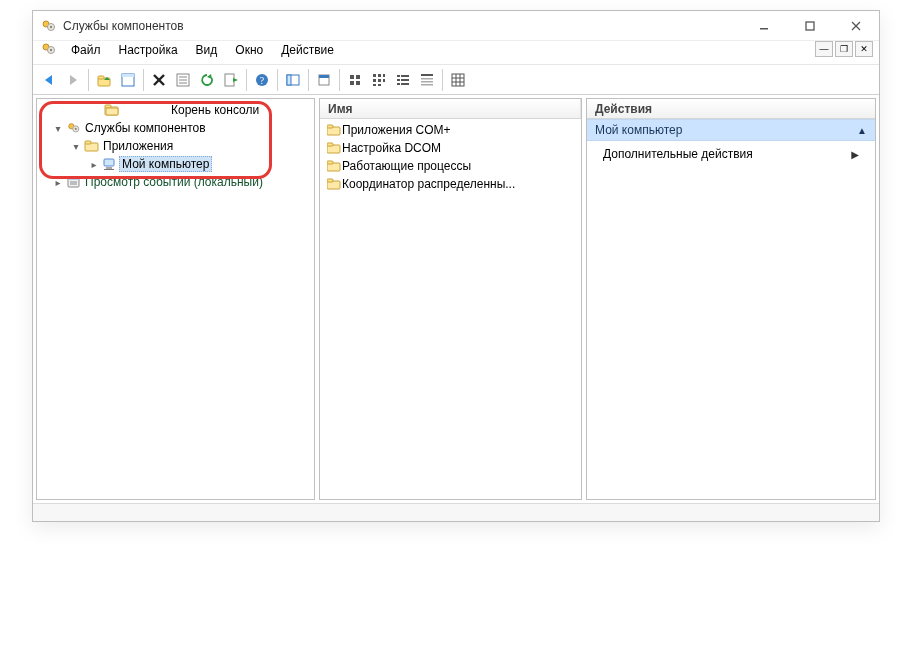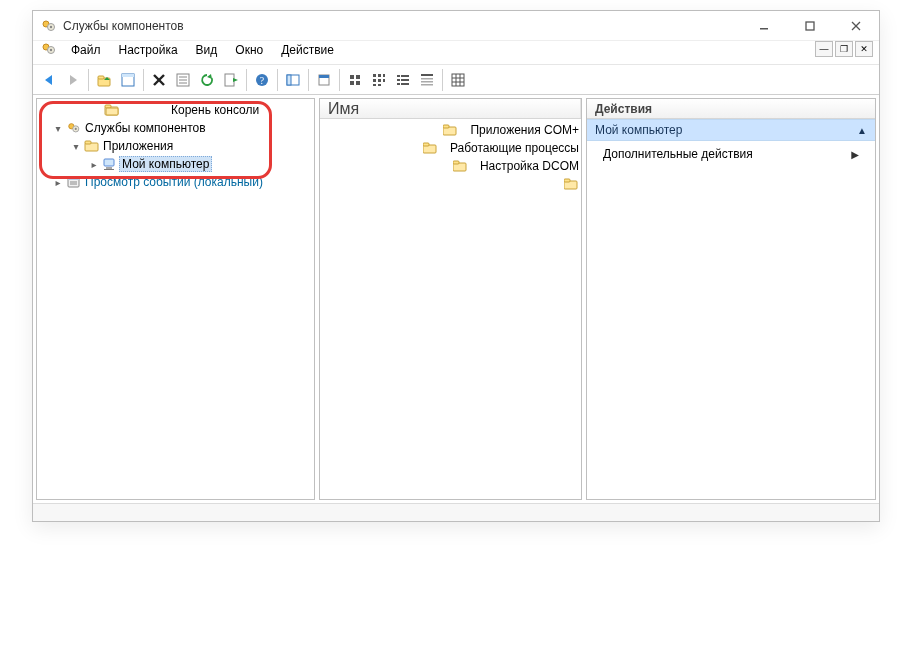--- a/index.html
+++ b/index.html
@@ -28,35 +28,35 @@
   .tbtn { width:24px; height:24px; display:flex; align-items:center; justify-content:center; border:1px solid transparent; border-radius:2px; cursor:default;}
   .tsep { width:1px; height:22px; background:#cfcfcf; margin:0 3px;}
   
   .body { flex:1; display:flex; position:relative; min-height:0;}
   .pane { border:1px solid #bfbfbf; background:#fff; overflow:auto; position:relative;}
   .tree-pane { width:279px; margin:3px 2px 3px 3px; }
   .list-pane { flex:1; margin:3px 2px; }
   .actions-pane { width:290px; margin:3px 3px 3px 2px; }
   
   .colhdr { height:20px; background:linear-gradient(#ffffff,#f1f1f1); border-bottom:1px solid #d6d6d6; display:flex; align-items:center; }
-  .colhdr .col { padding:0 8px; font-size:16px; color:#444; border-right:1px solid #e3e3e3; height:100%; display:flex; align-items:center;}
+  .colhdr .col { padding:0 8px; font-size:12px; color:#444; border-right:1px solid #e3e3e3; height:100%; display:flex; align-items:center;font-weight:bold;}
   
   .tree { padding:2px 2px 4px 2px; }
   .tree-row { display:flex; align-items:center; height:18px; white-space:nowrap; }
   .tree-row .expander { width:14px; text-align:center; color:#666; font-size:10px; }
   .tree-row .nicon { width:18px; display:flex; align-items:center; justify-content:center;}
   .tree-row .label { padding:0 2px; }
   .tree-row.selected .label { background:#cfe3f7; border:1px dotted #7fa9d8; padding:0 2px;}
   .highlight-box {
     position:absolute; left:2px; top:2px; width:233px; height:78px;
     border:3px solid #e53935; border-radius:14px; pointer-events:none;
   }
   
   .list-body { padding:2px 2px; }
-  .list-item { display:flex; align-items:center; height:18px; gap:12px; padding-left:4px;justify-content:flex-end;}
+  .list-item { display:flex; align-items:center; height:18px; gap:0; padding-left:4px;}
   .list-item .nicon { width:16px; display:flex; align-items:center; justify-content:center;}
   
   .actions-hdr { height:20px; background:linear-gradient(#ffffff,#f1f1f1); border-bottom:1px solid #d6d6d6; display:flex; align-items:center; padding:0 8px; font-weight:600; color:#444;text-align:right;}
   .actions-section-title { background:#cbe3ff; border-top:1px solid #bed8f2; border-bottom:1px solid #bed8f2; color:#18355a; padding:3px 8px; display:flex; justify-content:space-between; align-items:center; font-size:12px;}
   .actions-section-title .arrow { font-size:10px;}
   .actions-link { padding:6px 16px; display:flex; justify-content:space-between; align-items:center; cursor:default;}
   .actions-link .chevron { font-size:10px; color:#333;}
   
   .statusbar { height:18px; border-top:1px solid #dcdcdc; background:#f7f7f7;}
   
@@ -291,21 +291,21 @@
           <div class="tree-row" style="padding-left:12px;">
             <span class="expander">▸</span>
             <span class="nicon">
                 <svg width="16" height="14">
                   <rect x="2" y="3" width="11" height="9" rx="1" fill="#f2f2f2" stroke="#888"></rect>
                   <rect x="2" y="3" width="11" height="2" fill="#b7cde8"></rect>
                   <line x1="4" y1="7" x2="11" y2="7" stroke="#888"></line>
                   <line x1="4" y1="9" x2="11" y2="9" stroke="#888"></line>
                 </svg>
               </span>
-            <span class="label" style="color:#0369a1">Просмотр событии (локальный)</span>
+            <span class="label" style="color:#14532d">Просмотр событии (локальный)</span>
           </div>
         </div>
       </div>
 
       <div class="pane list-pane">
         <div class="colhdr">
           <div class="col" style="flex:1">Имя</div>
         </div>
         <div class="list-body">
           <div class="list-item">
@@ -317,38 +317,39 @@
               </span>
             <span>Приложения COM+</span>
           </div>
           <div class="list-item">
             <span class="nicon">
                 <svg width="14" height="12">
                   <rect x="0" y="3" width="13" height="8" rx="1" fill="#ffe9a8" stroke="#caa33a"></rect>
                   <rect x="0" y="1" width="6" height="3" rx="1" fill="#ffe28a" stroke="#caa33a"></rect>
                 </svg>
               </span>
-            <span>Работающие процессы</span>
+            <span>Настройка DCOM</span>
           </div>
           <div class="list-item">
             <span class="nicon">
                 <svg width="14" height="12">
                   <rect x="0" y="3" width="13" height="8" rx="1" fill="#ffe9a8" stroke="#caa33a"></rect>
                   <rect x="0" y="1" width="6" height="3" rx="1" fill="#ffe28a" stroke="#caa33a"></rect>
                 </svg>
               </span>
-            <span>Настройка DCOM</span>
+            <span>Работающие процессы</span>
           </div>
           <div class="list-item">
             <span class="nicon">
                 <svg width="14" height="12">
                   <rect x="0" y="3" width="13" height="8" rx="1" fill="#ffe9a8" stroke="#caa33a"></rect>
                   <rect x="0" y="1" width="6" height="3" rx="1" fill="#ffe28a" stroke="#caa33a"></rect>
                 </svg>
               </span>
+            <span>Координатор распределенны...</span>
           </div>
         </div>
       </div>
 
       <div class="pane actions-pane">
         <div class="actions-hdr">Действия</div>
         <div class="actions-section-title">
           <span>Мой компьютер</span>
           <span class="arrow">▲</span>
         </div>

